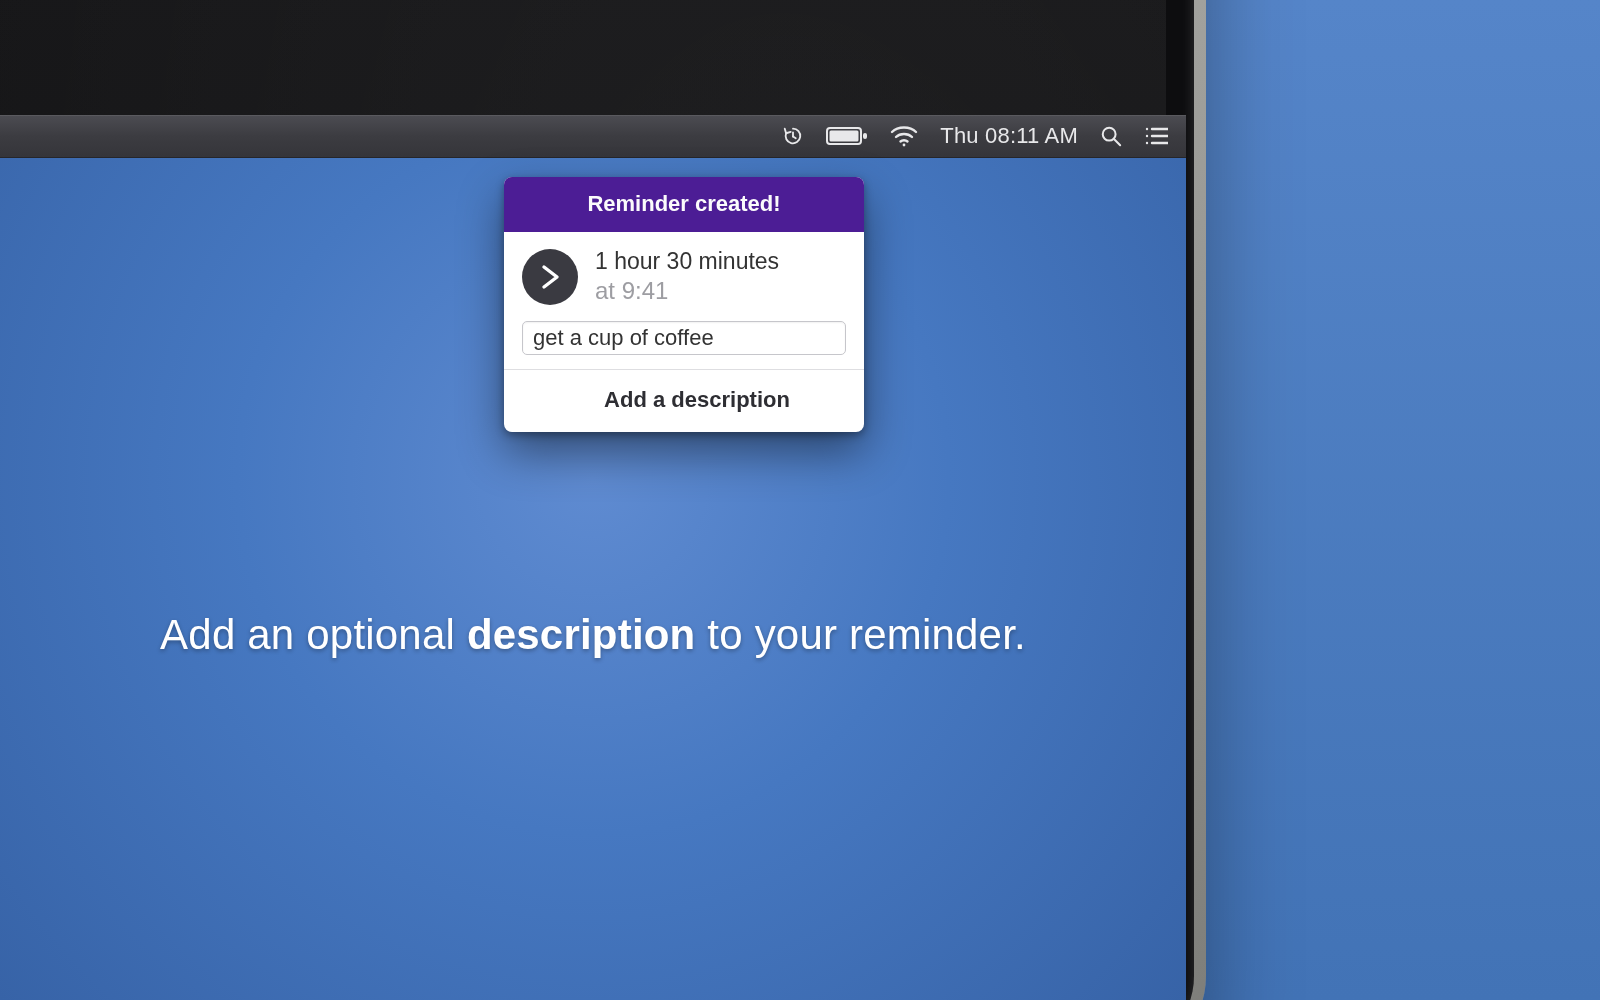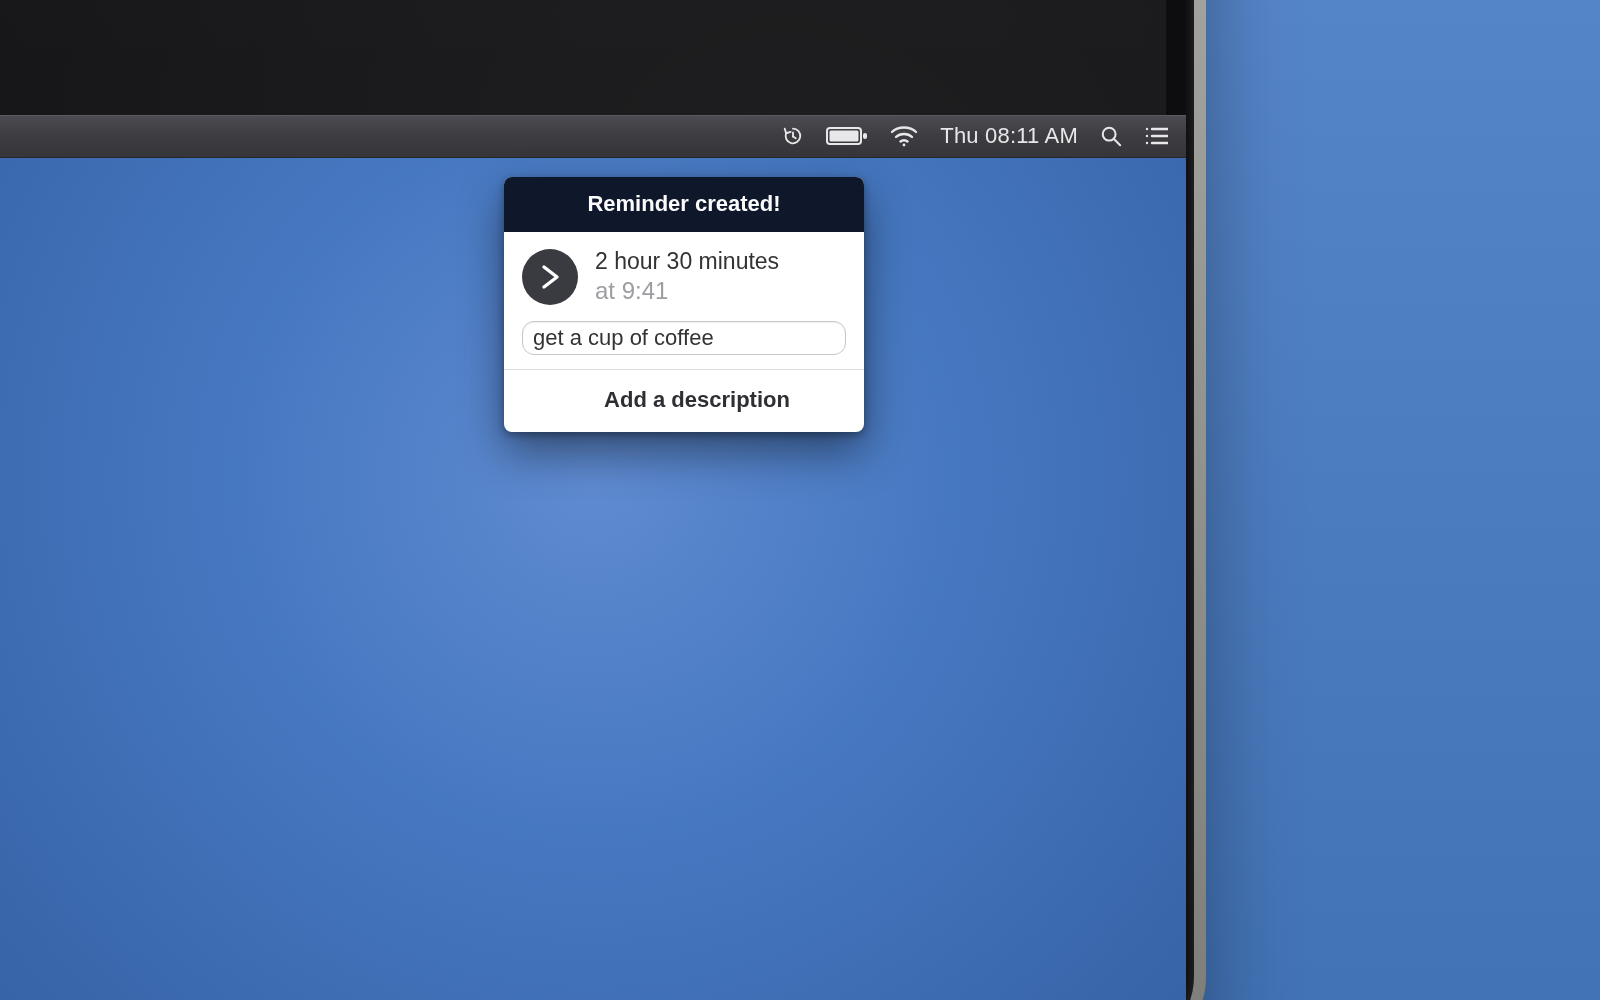--- a/index.html
+++ b/index.html
@@ -57,34 +57,34 @@
   }
 
   
   .card{
     position:absolute;left:504px;top:19px;width:360px;
     background:#fff;border-radius:8px;
     box-shadow:0 20px 46px rgba(0,0,0,.45),0 3px 8px rgba(0,0,0,.35);
     overflow:hidden;
   }
   .card-header{
-    background:#0f172a;color:#fbfbfc;text-align:center;
+    background:#4c1d95;color:#fbfbfc;text-align:center;
     font-size:22px;font-weight:700;line-height:1;padding:16px 12px 17px;
   }
   .card-body{padding:16px 18px 14px;border-bottom:1px solid #dedee1;}
   .remind-row{display:flex;align-items:center;gap:17px;}
   .remind-icon{
     flex:0 0 56px;width:56px;height:56px;border-radius:50%;
     background:#3a3a41;display:flex;align-items:center;justify-content:center;
     color:#fff;font-size:30px;font-weight:300;padding-left:2px;
   }
   .remind-text .line1{font-size:23px;color:#333;line-height:1.15;}
   .remind-text .line2{font-size:24px;color:#9d9da2;margin-top:3px;}
   .desc-field{
-    margin-top:16px;width:100%;height:34px;border:1px solid #c6c6cb;border-radius:12px;
+    margin-top:16px;width:100%;height:34px;border:1px solid #c6c6cb;border-radius:5px;
     padding:0 10px;font-size:22px;color:#333;background:#fff;
     box-shadow:inset 0 1px 2px rgba(0,0,0,.06);
   }
   .card-footer{
     text-align:center;font-size:22px;font-weight:700;color:#2e2e33;
     padding:17px 12px 19px;
     margin-left:26px;
   }
 
   
@@ -161,24 +161,27 @@
     <div class="card">
       <div class="card-header">Reminder created!</div>
       <div class="card-body">
         <div class="remind-row">
           <div class="remind-icon">
             <svg width="22" height="26" viewBox="0 0 22 26" fill="none" stroke="#fff" stroke-width="3.4" stroke-linecap="round" stroke-linejoin="round">
               <polyline points="4,3 17,13 4,23"></polyline>
             </svg>
           </div>
           <div class="remind-text">
-            <div class="line1">2 hour 30 minutes</div>
+            <div class="line1">1 hour 30 minutes</div>
             <div class="line2">at 9:41</div>
           </div>
         </div>
         <input class="desc-field" type="text" value="get a cup of coffee" style="">
       </div>
       <div class="card-footer">Add a description</div>
     </div>
 
+    <div class="caption">
+      <span>Add an optional </span><span class="em">description</span><span> to your reminder.</span>
+    </div>
 
   </div>
 </div>
 
 </body></html>

